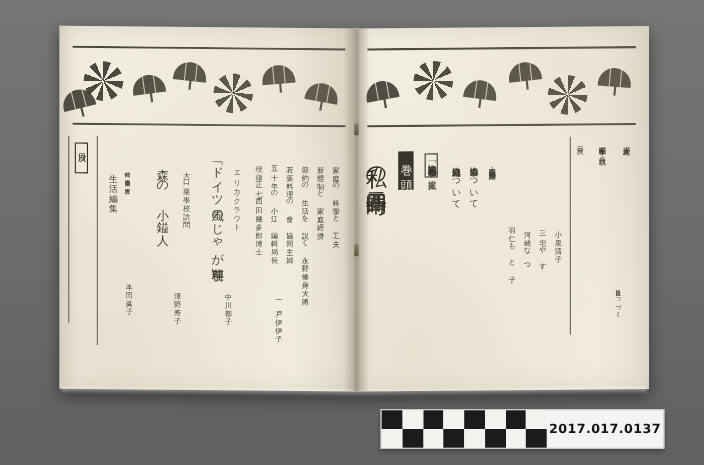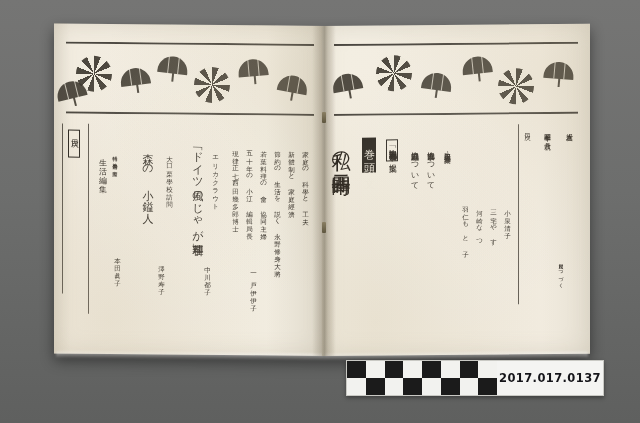--- a/index.html
+++ b/index.html
@@ -200,21 +200,21 @@
     position: absolute;
     width: 1px;
     background: #3b362e;
     opacity: 0.8;
   }
 
   
   .refcard {
     position: absolute;
     left: 346px;
-    top: 360px;
+    top: 372px;
     width: 256px;
     height: 34px;
     background: #f4f4f2;
     border: 1px solid #c9c9c4;
     display: flex;
     align-items: stretch;
     box-shadow: 0 2px 4px rgba(0,0,0,0.35);
   }
   .checkers {
     width: 150px;

